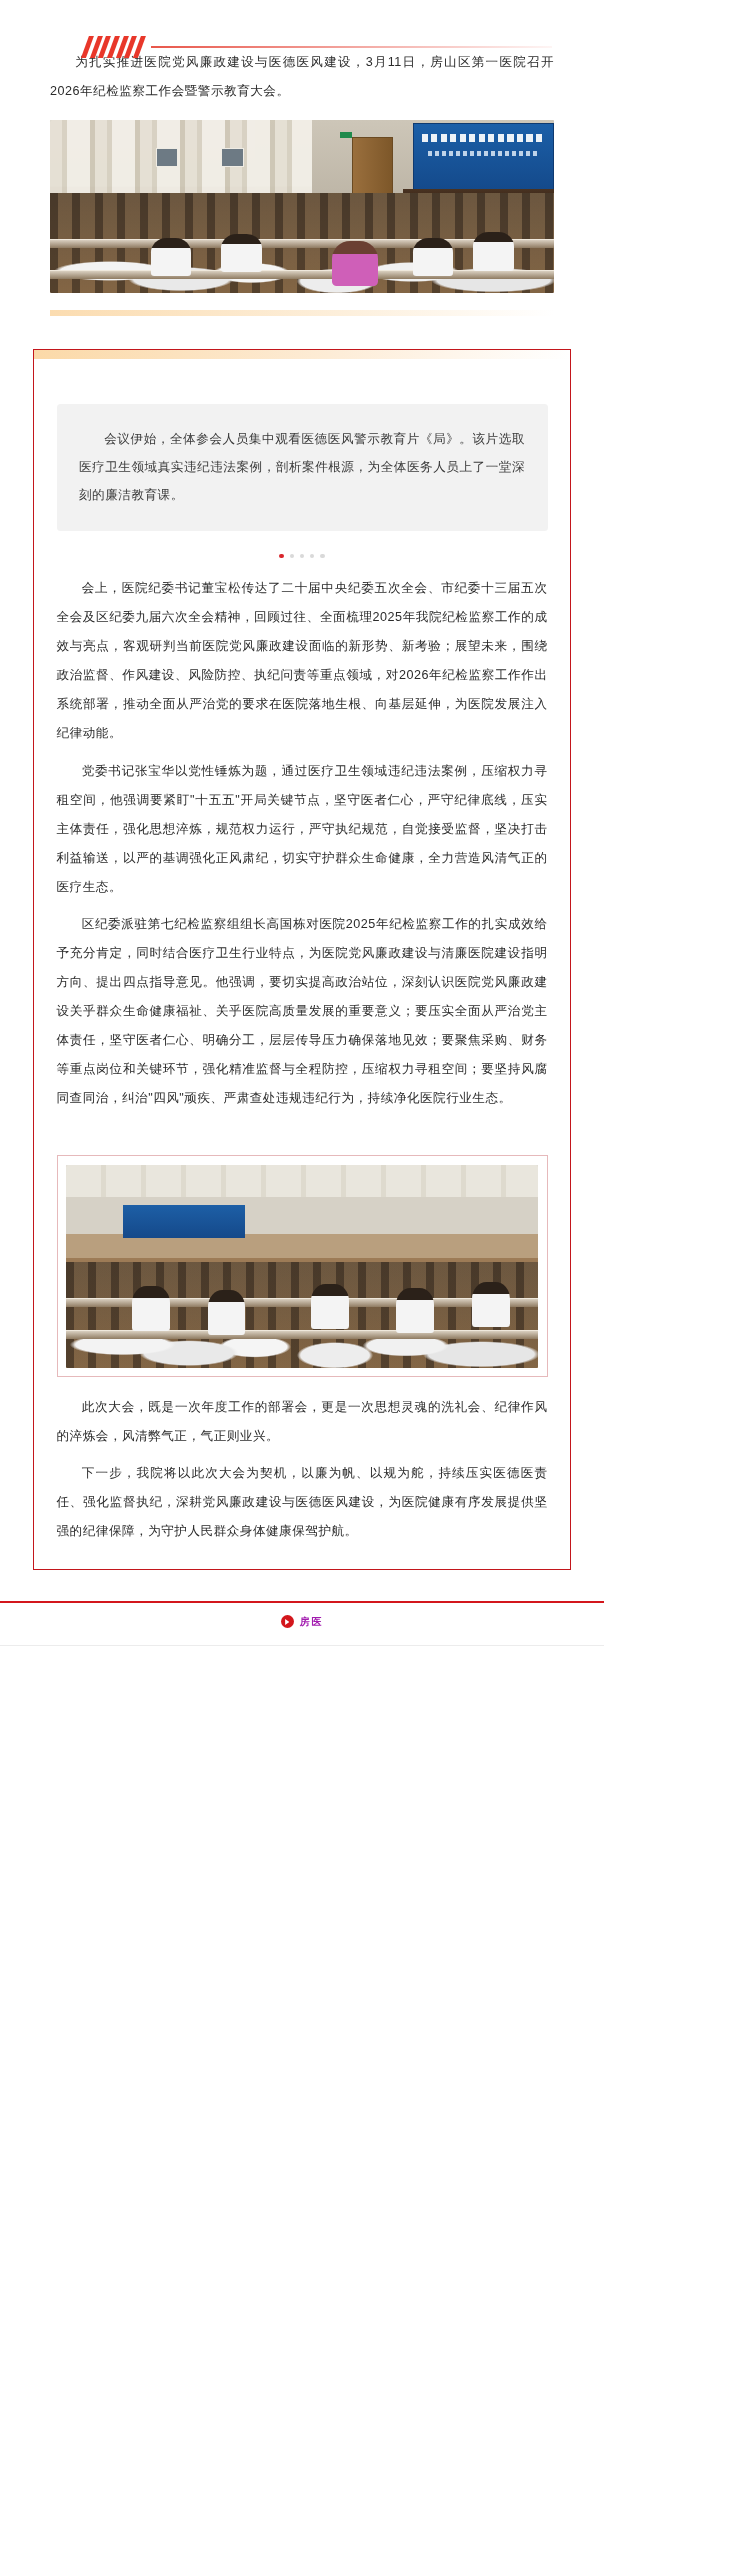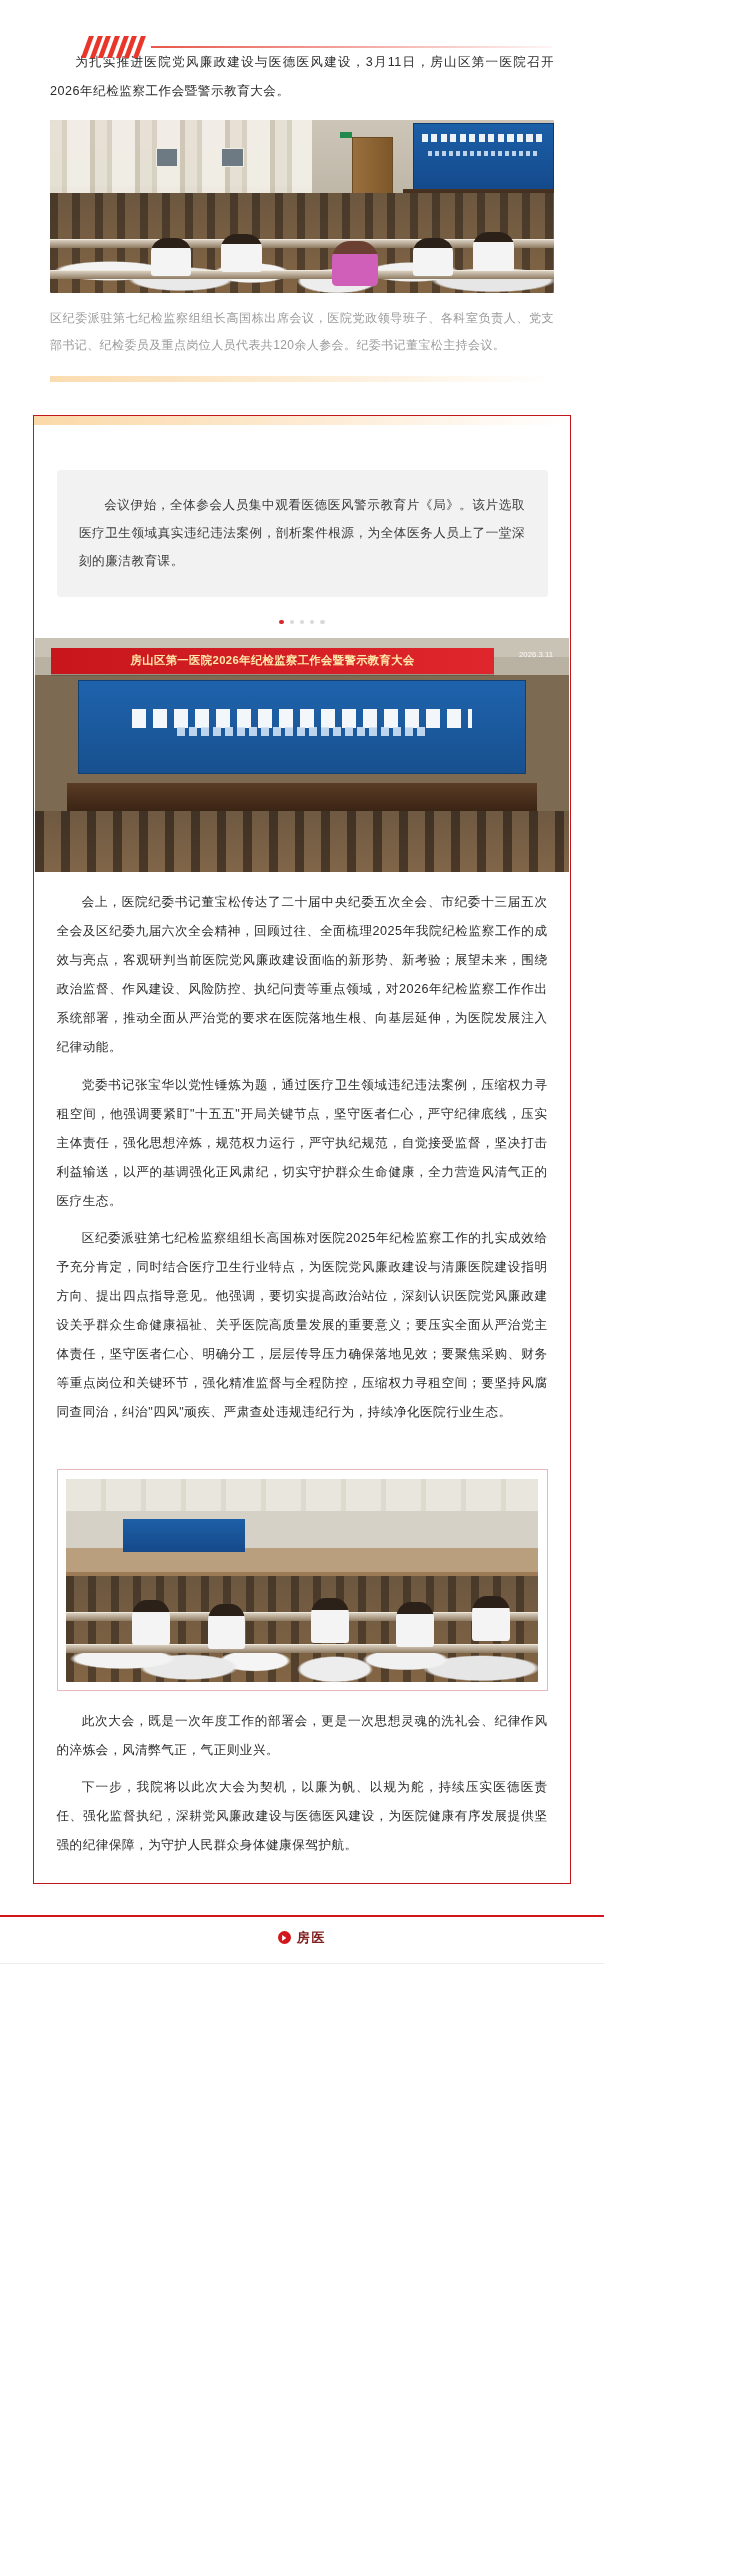--- a/index.html
+++ b/index.html
@@ -307,21 +307,21 @@
     background: #d3161c;
     position: relative;
   }
   .footer .dot-logo:after {
     content: "";
     position: absolute; left: 4.3px; top: 3.5px;
     width: 4.3px; height: 6px; background: #fff;
     clip-path: polygon(0 0, 100% 50%, 0 100%);
   }
   .footer .flabel {
-    font-size: 13px; color: #7f1d1d; letter-spacing: 1.7px; font-weight: bold;
+    font-size: 10px; color: #a21caf; letter-spacing: 1.7px; font-weight: bold;
   }
   .footer-rule {
     height: 0.9px; background: #ececec; margin: 0 0 0 0;
   }
   .spacer-sm { height: 8.7px; }
   .spacer-md { height: 15.6px; }
 </style>
 </head>
 <body>
 
@@ -362,53 +362,38 @@
       <div class="desk-row" style="bottom:26%"></div>
       <div class="desk-row" style="bottom:8%"></div>
       <div class="pink-person"></div>
       <div class="white-coat" style="left:20%; bottom:10%"></div>
       <div class="white-coat" style="left:34%; bottom:12%"></div>
       <div class="white-coat" style="left:72%; bottom:10%"></div>
       <div class="white-coat" style="left:84%; bottom:13%"></div>
     </div>
   </div>
 
-  <p class="caption">区纪委派驻第七纪检监察组组长高国栋出席会议，医院党政领导班子、各科室负责人、党支部书记、纪检委员及重点岗位人员代表共120余人参会。纪委书记董宝松主持会议。</p>
 
   <div class="tan-bar"></div>
 
   <div class="redbox">
     <div class="redbox-top"></div>
 
     <div class="quote-box">
       <p class="quote-text">会议伊始，全体参会人员集中观看医德医风警示教育片《局》。该片选取医疗卫生领域真实违纪违法案例，剖析案件根源，为全体医务人员上了一堂深刻的廉洁教育课。</p>
     </div>
 
     <div class="dots">
       <i class="on"></i>
       <i></i>
       <i></i>
       <i></i>
       <i></i>
     </div>
 
-    <div class="hero-wrap">
-      <div class="hero">
-        <div class="hroom"></div>
-        <div class="hbanner">
-          <div class="hb-line1"></div>
-          <div class="hb-line2"></div>
-        </div>
-        <div class="redribbon"></div>
-        <div class="rib-text">房山区第一医院2026年纪检监察工作会暨警示教育大会</div>
-        <div class="datestamp">2026.3.11</div>
-        <div class="dais"></div>
-        <div class="seats"></div>
-      </div>
-    </div>
 
     <div class="spacer-md"></div>
 
     <p class="para noindent" style="padding:0 22.5px; text-indent:2em">会上，医院纪委书记董宝松传达了二十届中央纪委五次全会、市纪委十三届五次全会及区纪委九届六次全会精神，回顾过往、全面梳理2025年我院纪检监察工作的成效与亮点，客观研判当前医院党风廉政建设面临的新形势、新考验；展望未来，围绕政治监督、作风建设、风险防控、执纪问责等重点领域，对2026年纪检监察工作作出系统部署，推动全面从严治党的要求在医院落地生根、向基层延伸，为医院发展注入纪律动能。</p>
     <div class="spacer-sm"></div>
     <p class="para noindent" style="padding:0 22.5px; text-indent:2em">党委书记张宝华以党性锤炼为题，通过医疗卫生领域违纪违法案例，压缩权力寻租空间，他强调要紧盯"十五五"开局关键节点，坚守医者仁心，严守纪律底线，压实主体责任，强化思想淬炼，规范权力运行，严守执纪规范，自觉接受监督，坚决打击利益输送，以严的基调强化正风肃纪，切实守护群众生命健康，全力营造风清气正的医疗生态。</p>
     <div class="spacer-sm"></div>
     <p class="para noindent" style="padding:0 22.5px; text-indent:2em">区纪委派驻第七纪检监察组组长高国栋对医院2025年纪检监察工作的扎实成效给予充分肯定，同时结合医疗卫生行业特点，为医院党风廉政建设与清廉医院建设指明方向、提出四点指导意见。他强调，要切实提高政治站位，深刻认识医院党风廉政建设关乎群众生命健康福祉、关乎医院高质量发展的重要意义；要压实全面从严治党主体责任，坚守医者仁心、明确分工，层层传导压力确保落地见效；要聚焦采购、财务等重点岗位和关键环节，强化精准监督与全程防控，压缩权力寻租空间；要坚持风腐同查同治，纠治"四风"顽疾、严肃查处违规违纪行为，持续净化医院行业生态。</p>
     <div class="spacer-sm"></div>
 

